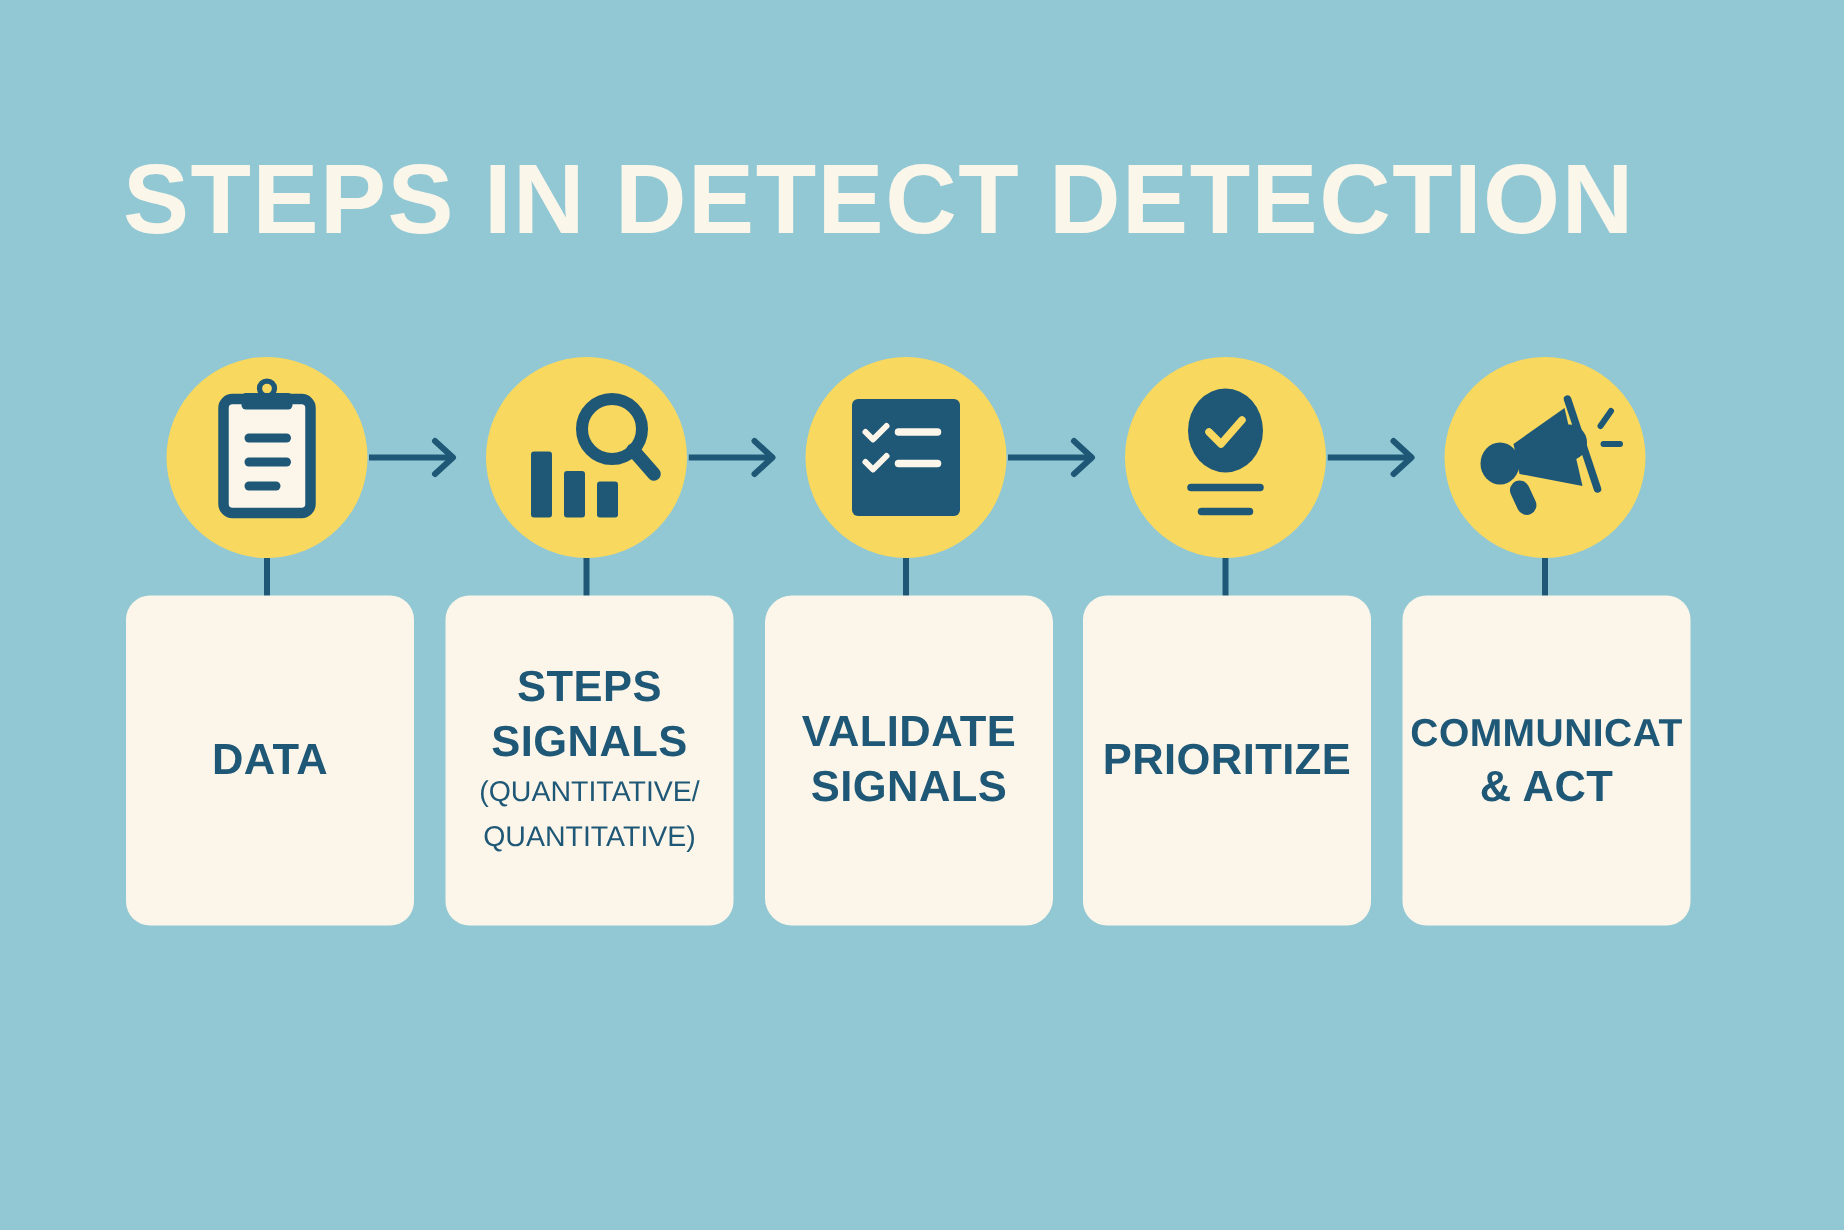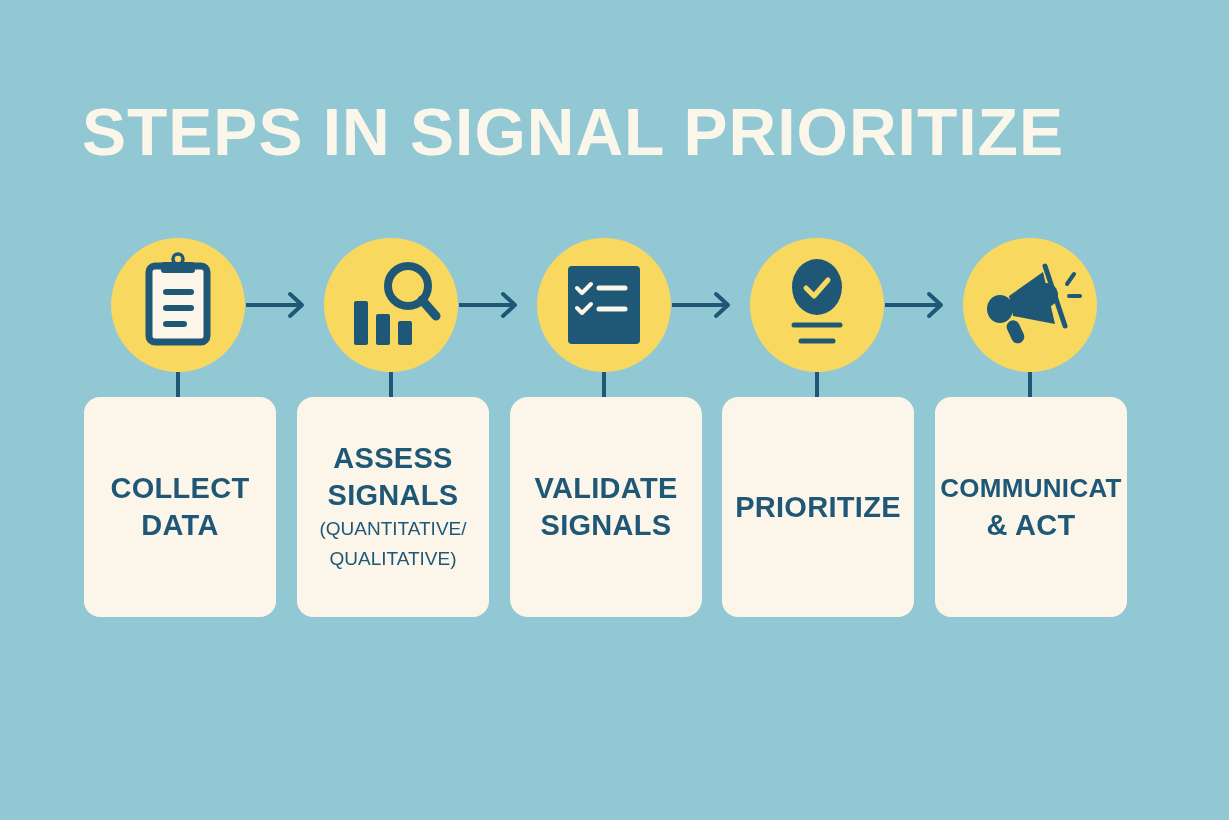--- a/index.html
+++ b/index.html
@@ -38,36 +38,35 @@
       font-size: 29px; line-height: 37px; letter-spacing: 0.3px;
     }
     .card .sub {
       font-family: "Liberation Sans", sans-serif; font-weight: 400;
       font-size: 19px; line-height: 30px;
     }
   </style>
 </head>
 <body>
 
-<div class="title">STEPS IN SIGNAL PRIORITIZE</div>
+<div class="title">STEPS IN DETECT DETECTION</div>
 
 <div>
   <div class="circle" style="left:111px;">
     <svg viewBox="0 0 134 134">
       <rect x="38" y="28" width="58" height="76" rx="6" fill="#fcf6ea" stroke="#1f5877" stroke-width="7"></rect>
       <rect x="50" y="24" width="34" height="11" rx="3" fill="#1f5877"></rect>
       <circle cx="67" cy="21" r="5" fill="none" stroke="#1f5877" stroke-width="3.5"></circle>
       <line x1="55" y1="54" x2="80" y2="54" stroke="#1f5877" stroke-width="6" stroke-linecap="round"></line>
       <line x1="55" y1="70" x2="80" y2="70" stroke="#1f5877" stroke-width="6" stroke-linecap="round"></line>
       <line x1="55" y1="86" x2="73" y2="86" stroke="#1f5877" stroke-width="6" stroke-linecap="round"></line>
     </svg>
   </div>
   <div class="stem" style="left:176px;"></div>
   <div class="card" style="left:84px;">
-    <div class="main">COLLECT</div>
     <div class="main">DATA</div>
   </div>
 </div>
 
 <svg class="arrow" style="left:246px;" viewBox="0 0 60 30">
   <line x1="0" y1="15" x2="54" y2="15" stroke="#1f5877" stroke-width="4"></line>
   <polyline points="44,4 56,15 44,26" fill="none" stroke="#1f5877" stroke-width="4" stroke-linecap="round" stroke-linejoin="round"></polyline>
 </svg>
 
 <div>
@@ -75,24 +74,24 @@
     <svg viewBox="0 0 134 134">
       <rect x="30" y="63" width="14" height="44" rx="2" fill="#1f5877"></rect>
       <rect x="52" y="76" width="14" height="31" rx="2" fill="#1f5877"></rect>
       <rect x="74" y="83" width="14" height="24" rx="2" fill="#1f5877"></rect>
       <circle cx="84" cy="48" r="20" fill="none" stroke="#1f5877" stroke-width="8"></circle>
       <line x1="98" y1="62" x2="112" y2="78" stroke="#1f5877" stroke-width="9" stroke-linecap="round"></line>
     </svg>
   </div>
   <div class="stem" style="left:389px;"></div>
   <div class="card" style="left:297px;">
-    <div class="main">ASSESS</div>
+    <div class="main">STEPS</div>
     <div class="main">SIGNALS</div>
     <div class="sub">(QUANTITATIVE/</div>
-    <div class="sub">QUALITATIVE)</div>
+    <div class="sub">QUANTITATIVE)</div>
   </div>
 </div>
 
 <svg class="arrow" style="left:459px;" viewBox="0 0 60 30">
   <line x1="0" y1="15" x2="54" y2="15" stroke="#1f5877" stroke-width="4"></line>
   <polyline points="44,4 56,15 44,26" fill="none" stroke="#1f5877" stroke-width="4" stroke-linecap="round" stroke-linejoin="round"></polyline>
 </svg>
 
 <div>
   <div class="circle" style="left:537px;">

